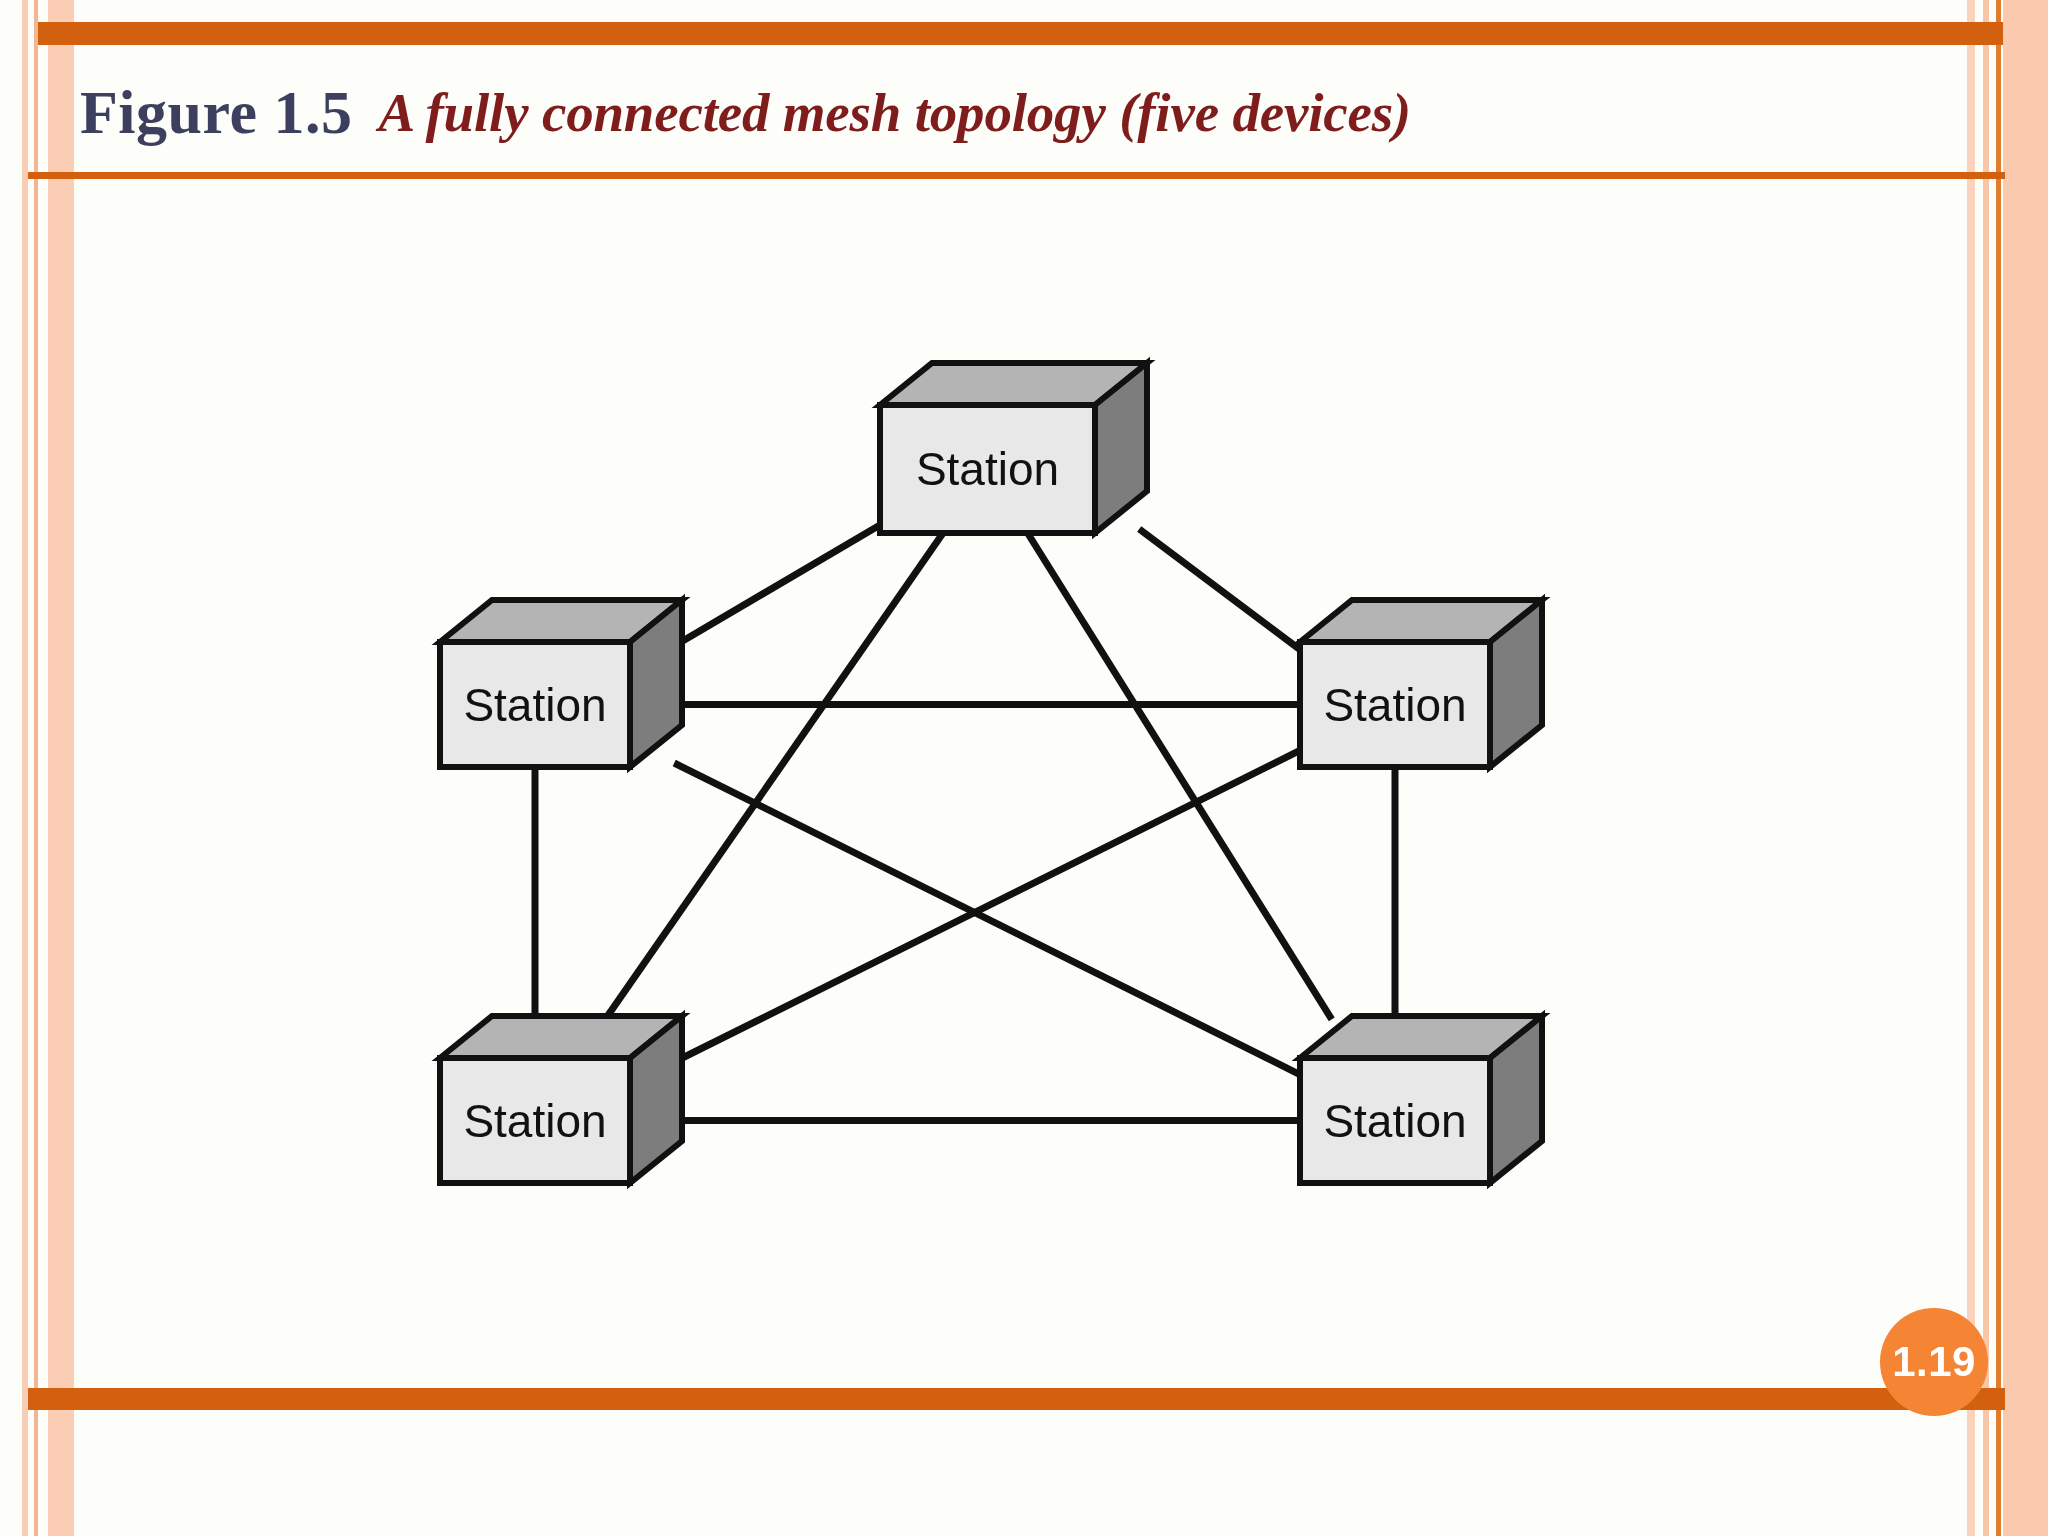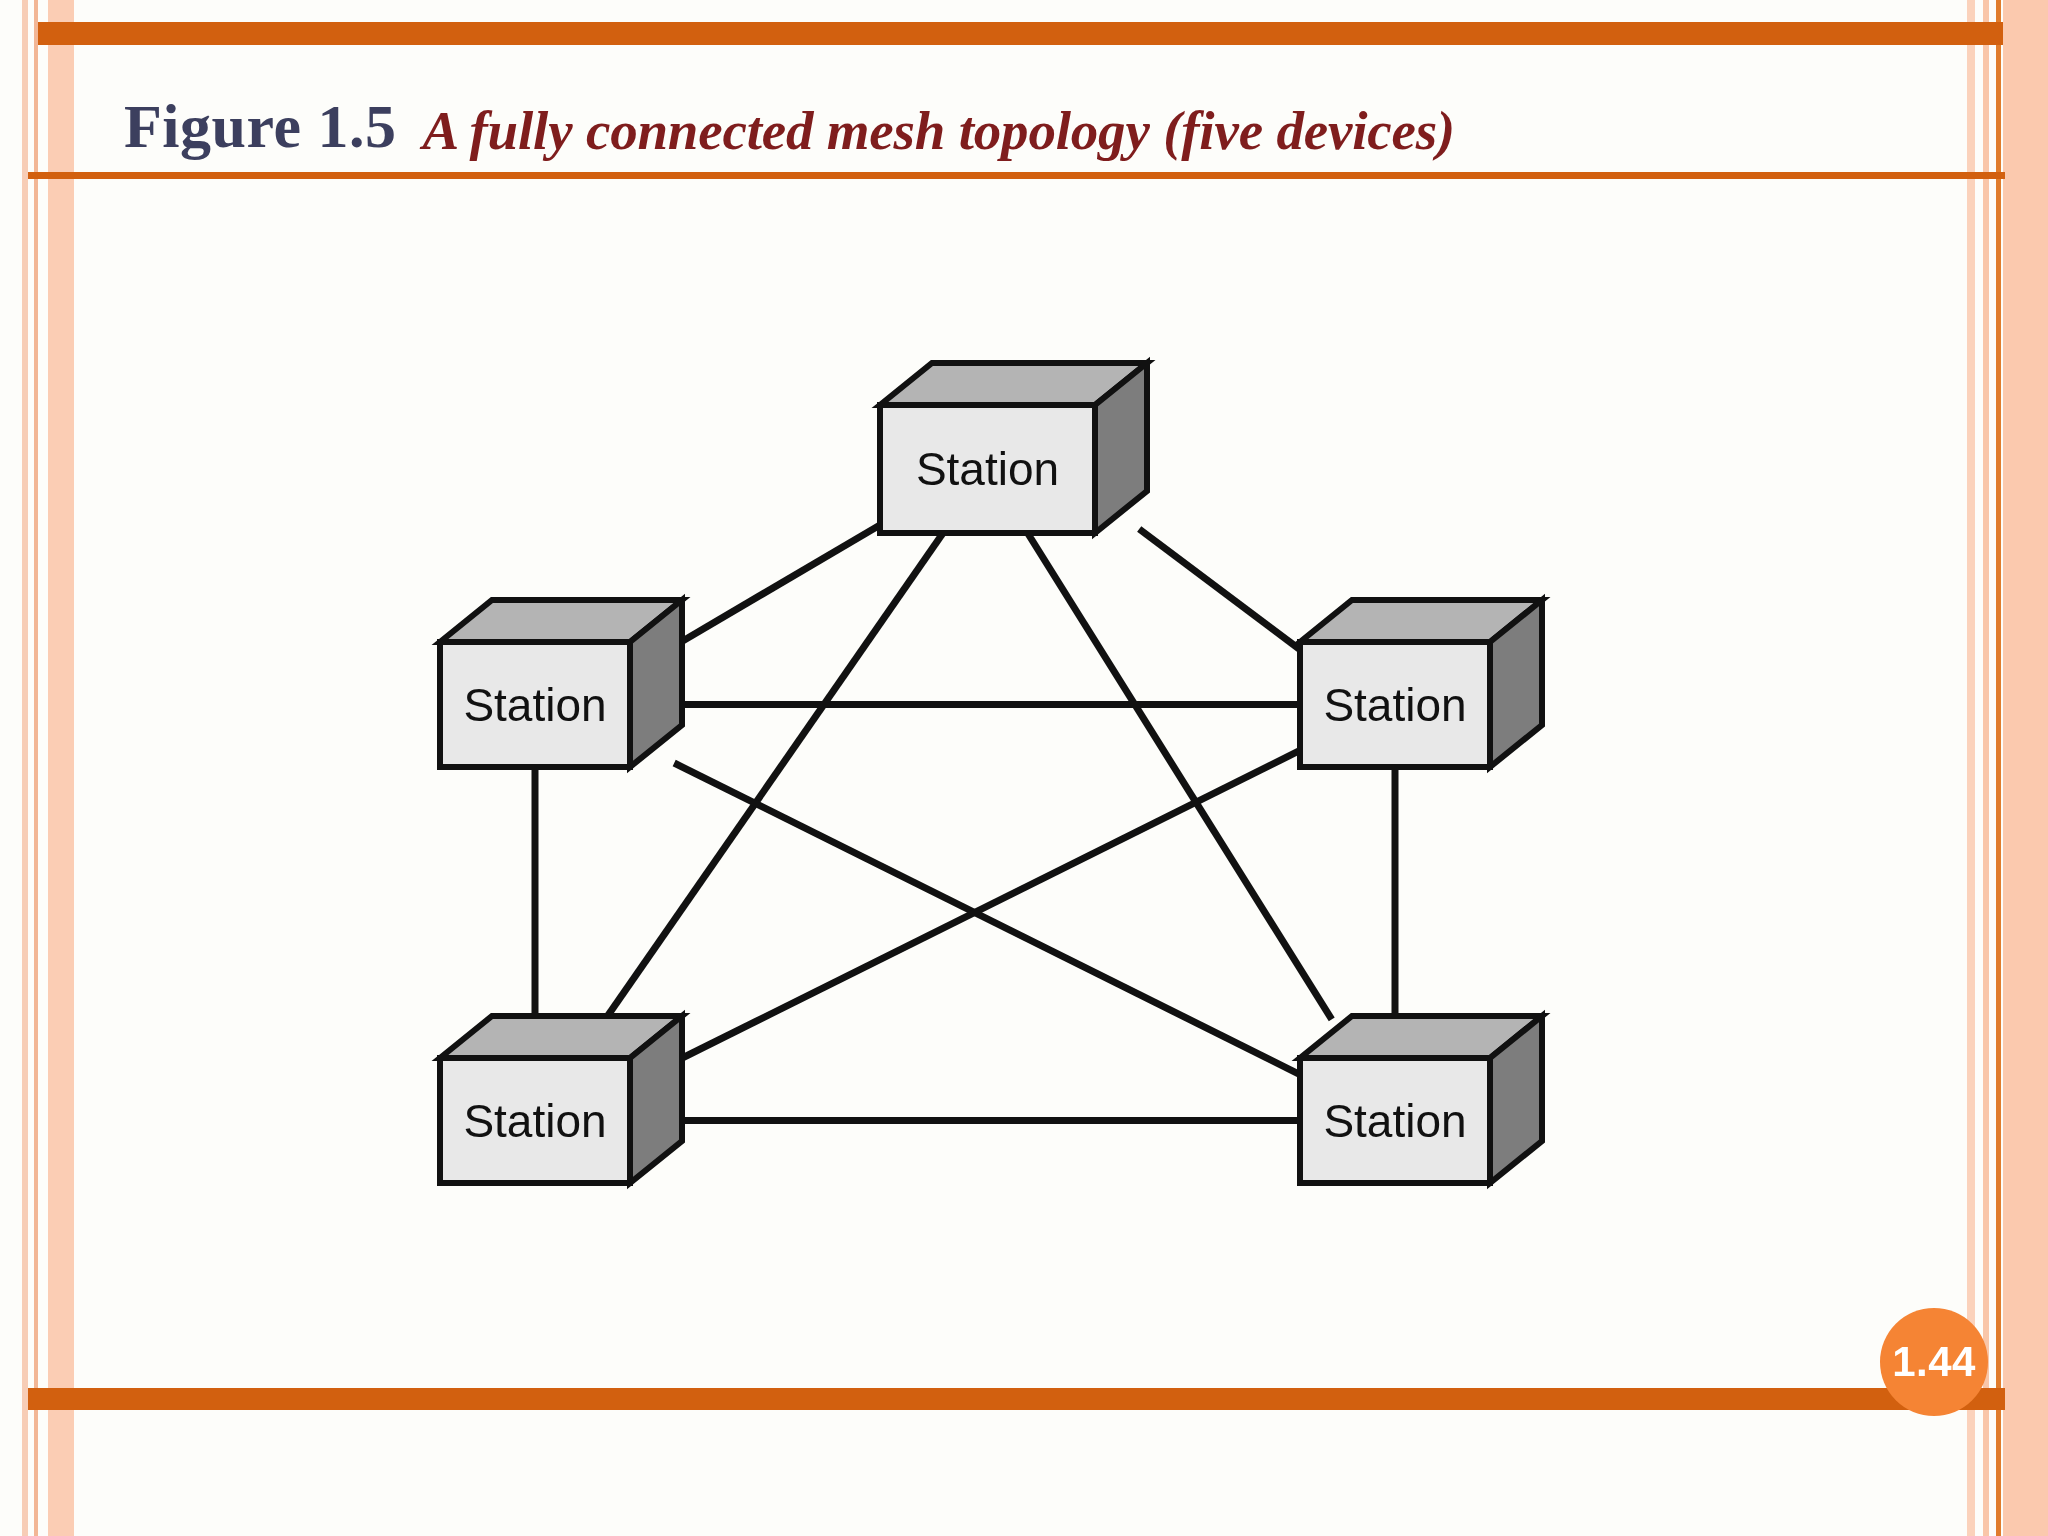--- a/index.html
+++ b/index.html
@@ -43,23 +43,22 @@
   .rule-mid    { left: 28px;  top: 172px;  width: 1977px; height: 7px; }
   .rule-bottom { left: 28px;  top: 1388px; width: 1977px; height: 22px; }
 
   
   .header {
     position: absolute;
     left: 80px;
     top: 62px;
     height: 100px;
     display: flex;
-    align-items: flex-end;
+    align-items: center;
     white-space: nowrap;
-    margin-left: 44px;
   }
   .fig-label {
     font-family: "Liberation Serif", serif;
     font-size: 62px;
     font-weight: 700;
     color: #3c3f5e;
     letter-spacing: 0.5px;
   }
   .fig-caption {
     font-family: "Liberation Serif", serif;
@@ -171,15 +170,15 @@
           <g>
             <polygon points="1300,878 1352,836 1542,836 1490,878" fill="#b4b4b4" stroke="#111111" stroke-width="6" stroke-linejoin="miter"></polygon>
             <polygon points="1490,878 1542,836 1542,961 1490,1003" fill="#7d7d7d" stroke="#111111" stroke-width="6" stroke-linejoin="miter"></polygon>
             <rect x="1300" y="878" width="190" height="125" fill="#e8e8e8" stroke="#111111" stroke-width="6"></rect>
             <text x="1395" y="956.5" text-anchor="middle" class="node-label">Station</text>
           </g>
         </g>
     </svg>
   </div>
 
-  <div class="page-badge">1.44</div>
+  <div class="page-badge">1.19</div>
 
 </div>
 
 </body></html>

